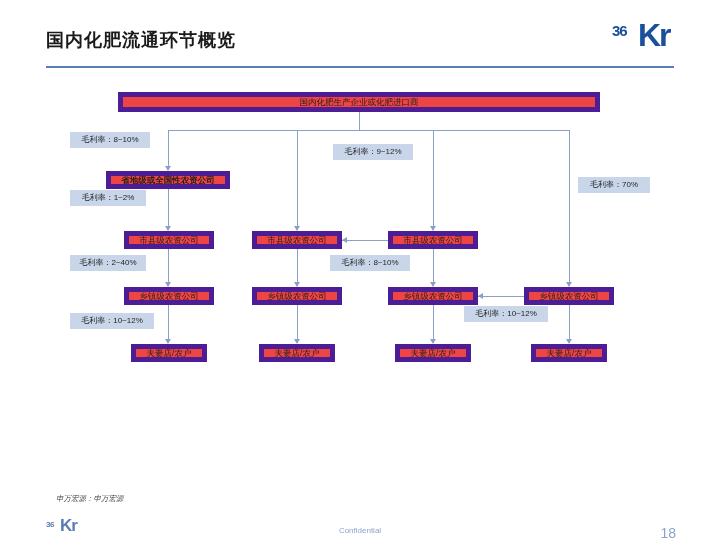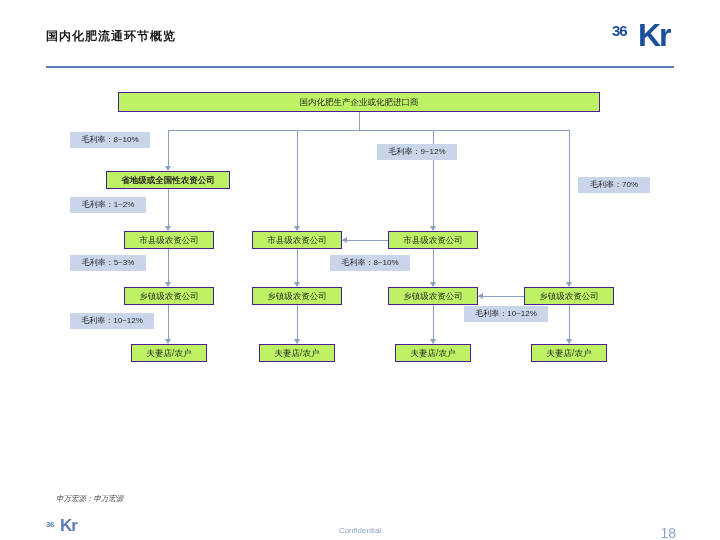--- a/index.html
+++ b/index.html
@@ -19,21 +19,21 @@
     position: absolute;
     left: 0; top: 0;
     width: 720px;
     height: 540px;
   }
   
   .slide-title {
     position: absolute;
     left: 46px;
     top: 28px;
-    font-size: 12px;
+    font-size: 18px;
     font-weight: bold;
     letter-spacing: 1px;
     color: #1a1a1a;
   }
   .title-rule {
     position: absolute;
     left: 46px;
     top: 66px;
     width: 628px;
     height: 2px;
@@ -61,22 +61,22 @@
     top: -2px;
     font-size: 32px;
     font-weight: bold;
     letter-spacing: -2px;
     line-height: 34px;
   }
   
   .node {
     position: absolute;
     box-sizing: border-box;
-    border: 1px solid #4c1d95;
-    background: #bef264;
+    border: 5px solid #4c1d95;
+    background: #ef4444;
     font-size: 8.5px;
     color: #1f1f1f;
     display: flex;
     align-items: center;
     justify-content: center;
     text-align: center;
     line-height: 1.2;
     white-space: nowrap;
   }
   .tag {
@@ -237,24 +237,24 @@
   <div class="hline" style="left:478px; top:296px; width:46px;"></div>
   <div class="arrow-left" style="left:478px; top:292.5px;"></div>
 
   <div class="vline" style="left:569px; top:130px; height:152px;"></div>
   <div class="arrow-down" style="left:565.5px; top:282px;"></div>
 
   <div class="vline" style="left:569px; top:305px; height:34px;"></div>
   <div class="arrow-down" style="left:565.5px; top:339px;"></div>
 
   <div class="tag" style="left:70px; top:132px; width:80px; height:16px;">毛利率：8~10%</div>
-  <div class="tag" style="left:333px; top:144px; width:80px; height:16px;margin-left:44px;">毛利率：9~12%</div>
+  <div class="tag" style="left:333px; top:144px; width:80px; height:16px;">毛利率：9~12%</div>
   <div class="tag" style="left:578px; top:177px; width:72px; height:16px;">毛利率：70%</div>
-  <div class="tag" style="left:70px; top:197px; width:76px; height:16px;">毛利率：1~2%</div>
-  <div class="tag" style="left:70px; top:255px; width:76px; height:16px;">毛利率：5~3%</div>
+  <div class="tag" style="left:70px; top:190px; width:76px; height:16px;">毛利率：1~2%</div>
+  <div class="tag" style="left:70px; top:255px; width:76px; height:16px;">毛利率：2~40%</div>
   <div class="tag" style="left:330px; top:255px; width:80px; height:16px;">毛利率：8~10%</div>
   <div class="tag" style="left:70px; top:313px; width:84px; height:16px;">毛利率：10~12%</div>
   <div class="tag" style="left:464px; top:306px; width:84px; height:16px;">毛利率：10~12%</div>
 
   <div class="source-note">申万宏源：申万宏源</div>
   <div class="footer-logo">
     <span class="f36">36</span>
     <span class="fkr">Kr</span>
   </div>
   <div class="confidential">Confidential</div>

